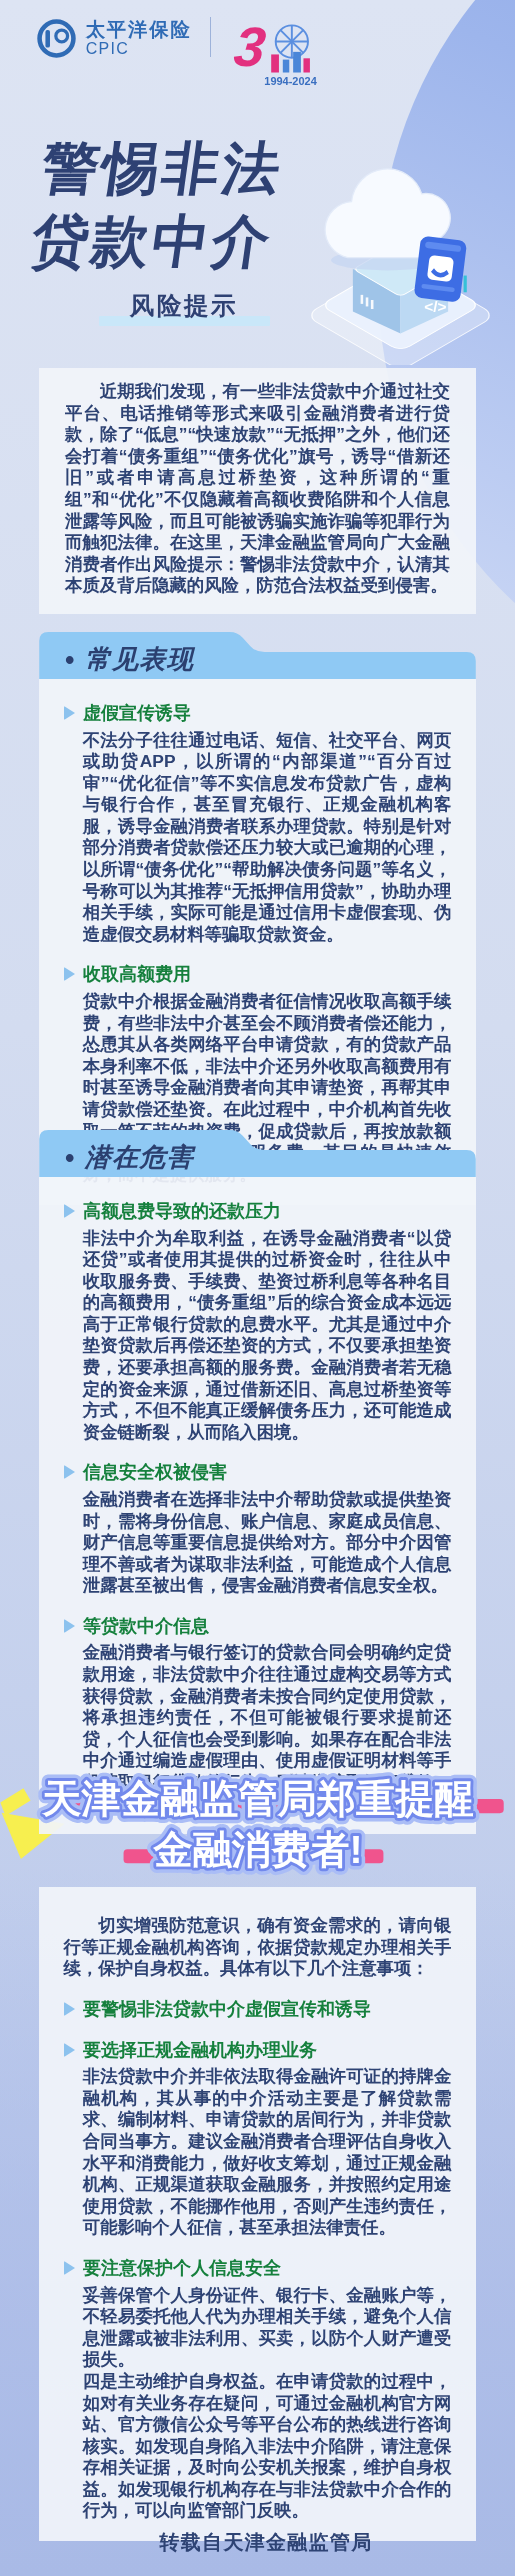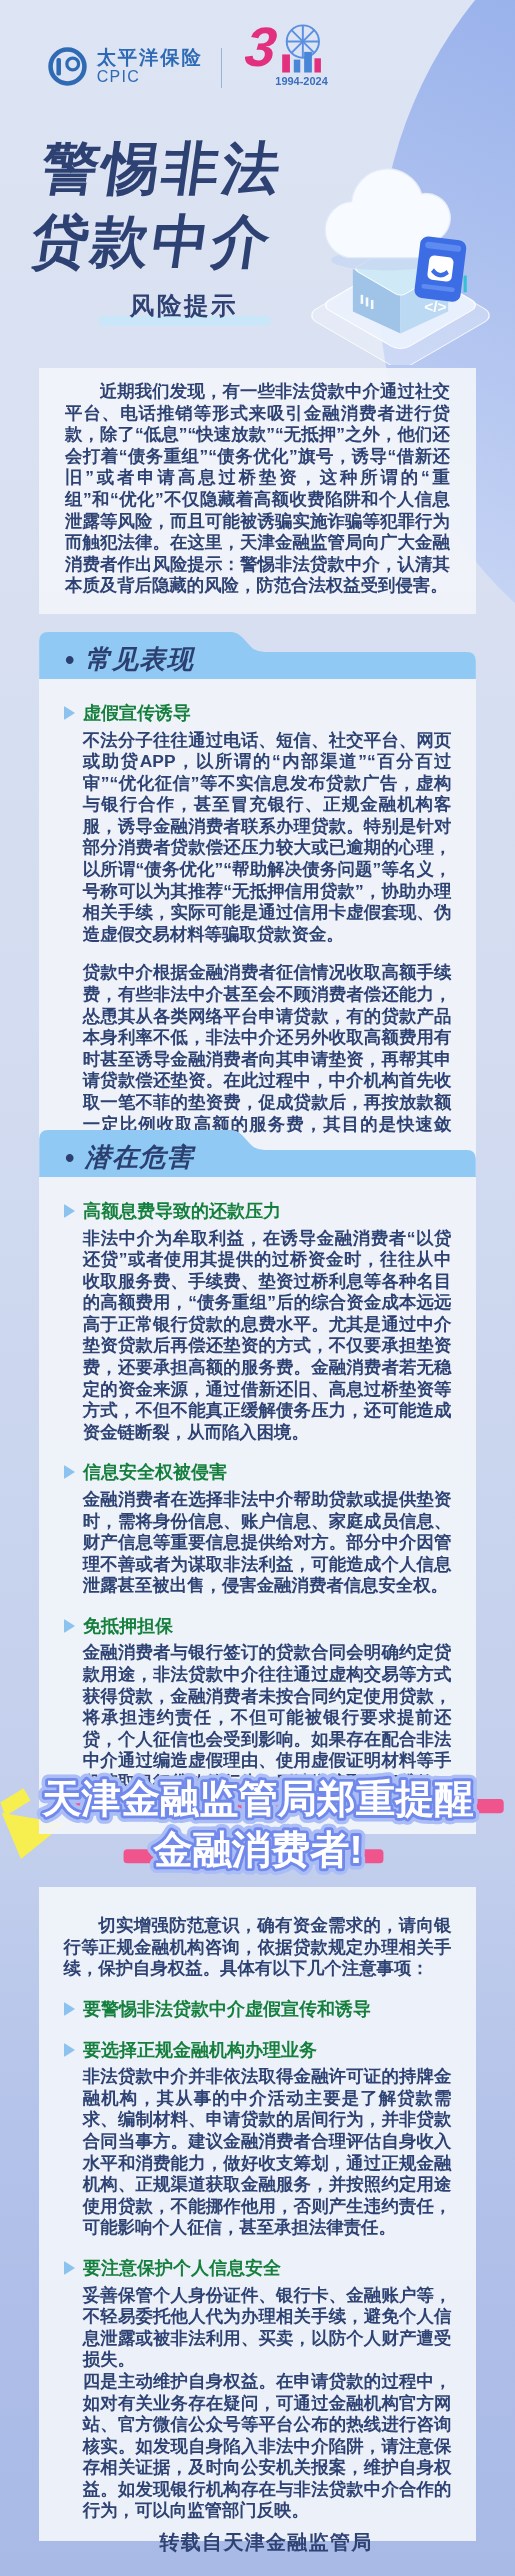--- a/index.html
+++ b/index.html
@@ -12,21 +12,21 @@
   .bg-circle{
     position:absolute;left:378px;top:-135px;width:741px;height:831px;border-radius:50%;
     background:linear-gradient(205deg,#86a1e5 0%,#9db5ec 40%,#ccd8f5 95%);
     z-index:0;
   }
   .bg-bottom{
     position:absolute;left:0;bottom:0;width:100%;height:709px;z-index:0;
     background:linear-gradient(180deg,rgba(175,191,233,0) 0%,rgba(172,188,232,.75) 60%,#a9bae6 100%);
   }
   
-  .logo-row{position:absolute;top:17px;left:46px;display:flex;align-items:flex-end;z-index:3;}
+  .logo-row{position:absolute;top:17px;left:35px;display:flex;align-items:flex-start;z-index:3;}
   .brand{display:flex;align-items:center;}
   .brand-text{margin-left:7.7px;color:#2f6bb5;}
   .brand-cn{font-size:19.3px;font-weight:800;letter-spacing:1.9px;line-height:20.6px;}
   .brand-en{font-size:16px;font-weight:400;letter-spacing:1.3px;line-height:15.5px;}
   .logo-divider{width:1.3px;height:40px;background:#9db2da;margin:0 15.5px 0 18px;}
   
   .hero-title{position:absolute;top:132px;left:37px;z-index:2;color:#2e4173;
     font-weight:900;font-size:57px;line-height:73px;letter-spacing:3.2px;transform:skewX(-8deg);}
   .hero-sub{position:absolute;top:289px;left:97px;width:174px;text-align:center;z-index:2;}
   .hero-sub-text{position:relative;z-index:2;font-size:24.5px;font-weight:700;color:#2e4173;letter-spacing:2.6px;}
@@ -167,20 +167,24 @@
     </div>
     <div class="card">
       <div class="item">
         <div class="item-head">
           <span class="tri-icon"></span>
           <span class="item-title">虚假宣传诱导</span>
         </div>
         <p class="body-text item-body">不法分子往往通过电话、短信、社交平台、网页或助贷APP，以所谓的“内部渠道”“百分百过审”“优化征信”等不实信息发布贷款广告，虚构与银行合作，甚至冒充银行、正规金融机构客服，诱导金融消费者联系办理贷款。特别是针对部分消费者贷款偿还压力较大或已逾期的心理，以所谓“债务优化”“帮助解决债务问题”等名义，号称可以为其推荐“无抵押信用贷款”，协助办理相关手续，实际可能是通过信用卡虚假套现、伪造虚假交易材料等骗取贷款资金。</p>
       </div>
       <div class="item">
+        <div class="item-head">
+          <span class="tri-icon"></span>
+          <span class="item-title">收取高额费用</span>
+        </div>
         <p class="body-text item-body">贷款中介根据金融消费者征信情况收取高额手续费，有些非法中介甚至会不顾消费者偿还能力，怂恿其从各类网络平台申请贷款，有的贷款产品本身利率不低，非法中介还另外收取高额费用有时甚至诱导金融消费者向其申请垫资，再帮其申请贷款偿还垫资。在此过程中，中介机构首先收取一笔不菲的垫资费，促成贷款后，再按放款额一定比例收取高额的服务费，其目的是快速敛财，而不是提供服务。</p>
       </div>
     </div>
   </div>
 
   <div class="section section-2">
     <div class="tab">
       <svg width="437" height="47" viewBox="0 0 678 73">
         <path d="M0 73 V14 Q0 0 14 0 H296 q12 0 20 9 l12 13 q8 9 22 9 H664 q14 0 14 14 V73 Z" fill="#8fc9f4"></path>
       </svg>
@@ -200,21 +204,21 @@
       <div class="item">
         <div class="item-head">
           <span class="tri-icon"></span>
           <span class="item-title">信息安全权被侵害</span>
         </div>
         <p class="body-text item-body">金融消费者在选择非法中介帮助贷款或提供垫资时，需将身份信息、账户信息、家庭成员信息、财产信息等重要信息提供给对方。部分中介因管理不善或者为谋取非法利益，可能造成个人信息泄露甚至被出售，侵害金融消费者信息安全权。</p>
       </div>
       <div class="item">
         <div class="item-head">
           <span class="tri-icon"></span>
-          <span class="item-title">免抵押担保</span>
+          <span class="item-title">等贷款中介信息</span>
         </div>
         <p class="body-text item-body">金融消费者与银行签订的贷款合同会明确约定贷款用途，非法贷款中介往往通过虚构交易等方式获得贷款，金融消费者未按合同约定使用贷款，将承担违约责任，不但可能被银行要求提前还贷，个人征信也会受到影响。如果存在配合非法中介通过编造虚假理由、使用虚假证明材料等手段获取银行贷款的行为，则涉嫌骗取银行贷款，金融消费者甚至可能会被追究相关法律责任。</p>
       </div>
     </div>
   </div>
 
   <svg class="notice-arrow" width="110" height="74" viewBox="0 0 170 115">
     <polygon points="0,24 36,2 47,21 8,45" fill="#f7ef4f"></polygon>
     <polygon points="2,40 100,57 32,112" fill="#f7ef4f"></polygon>
   </svg>

